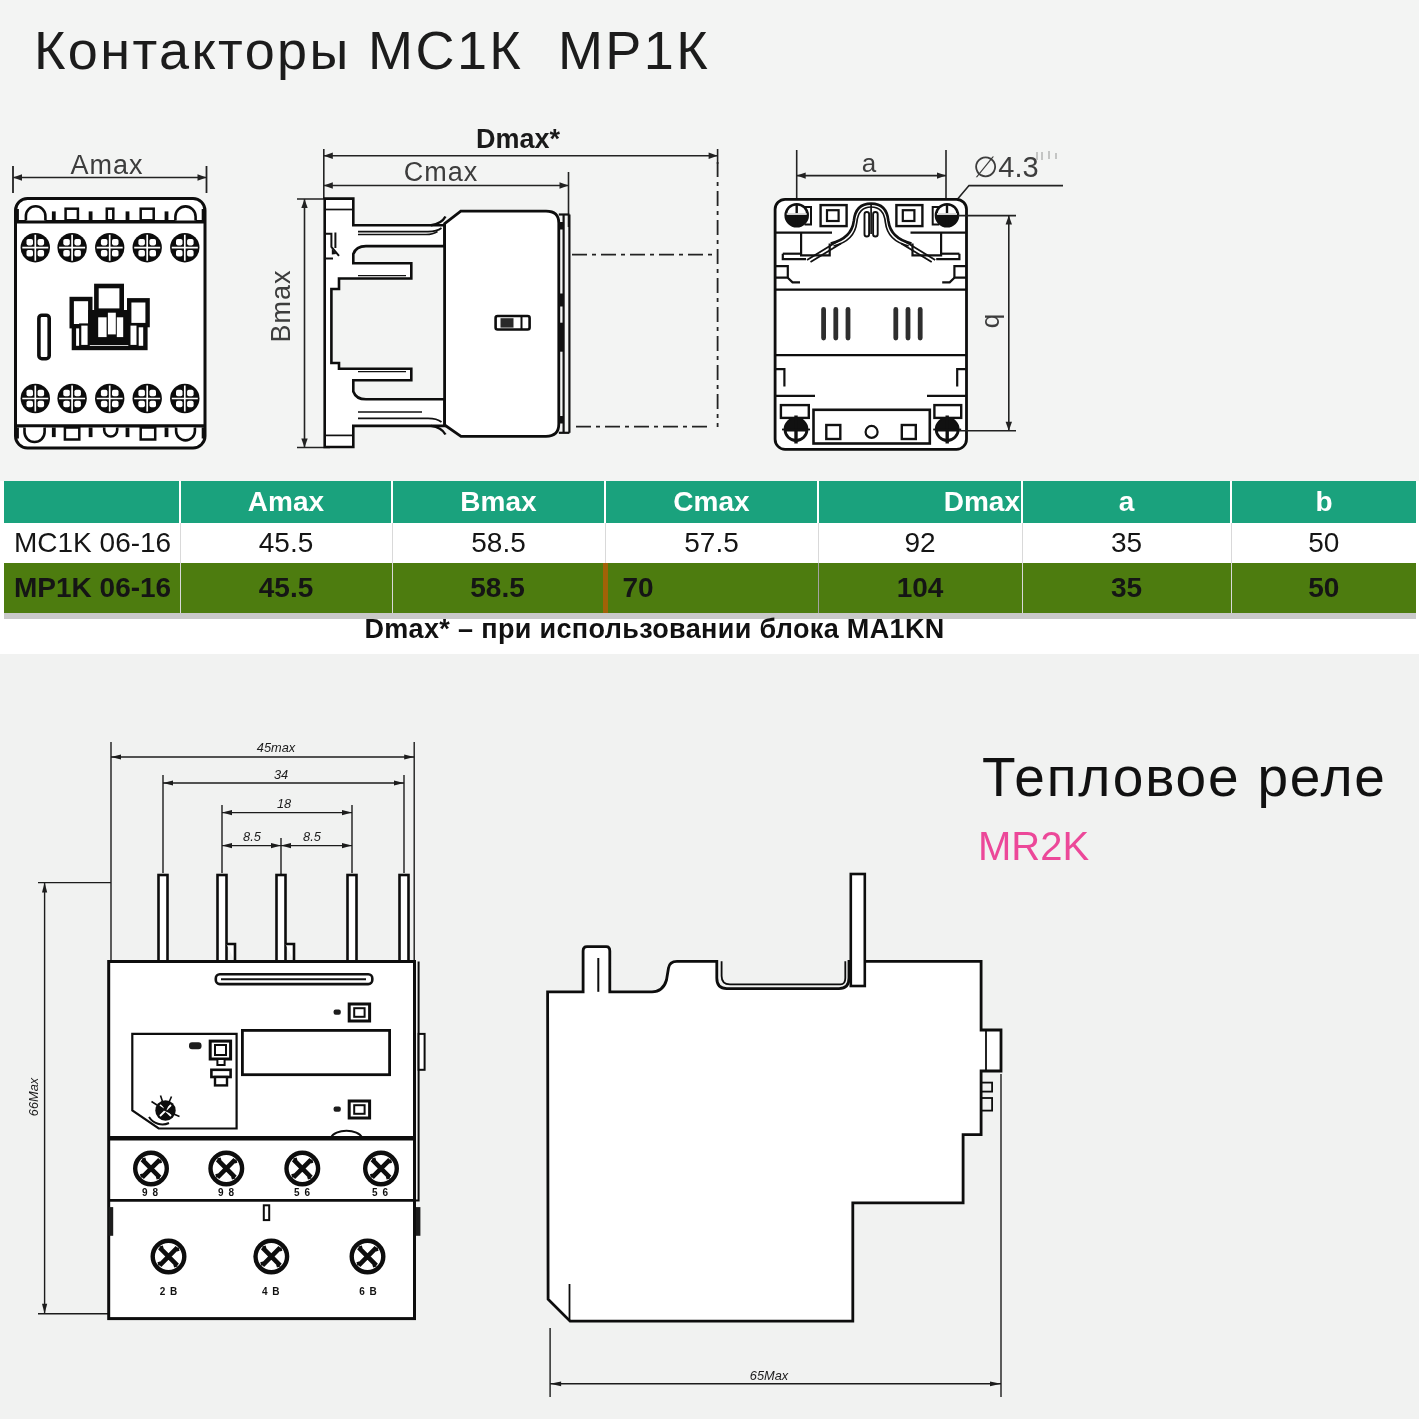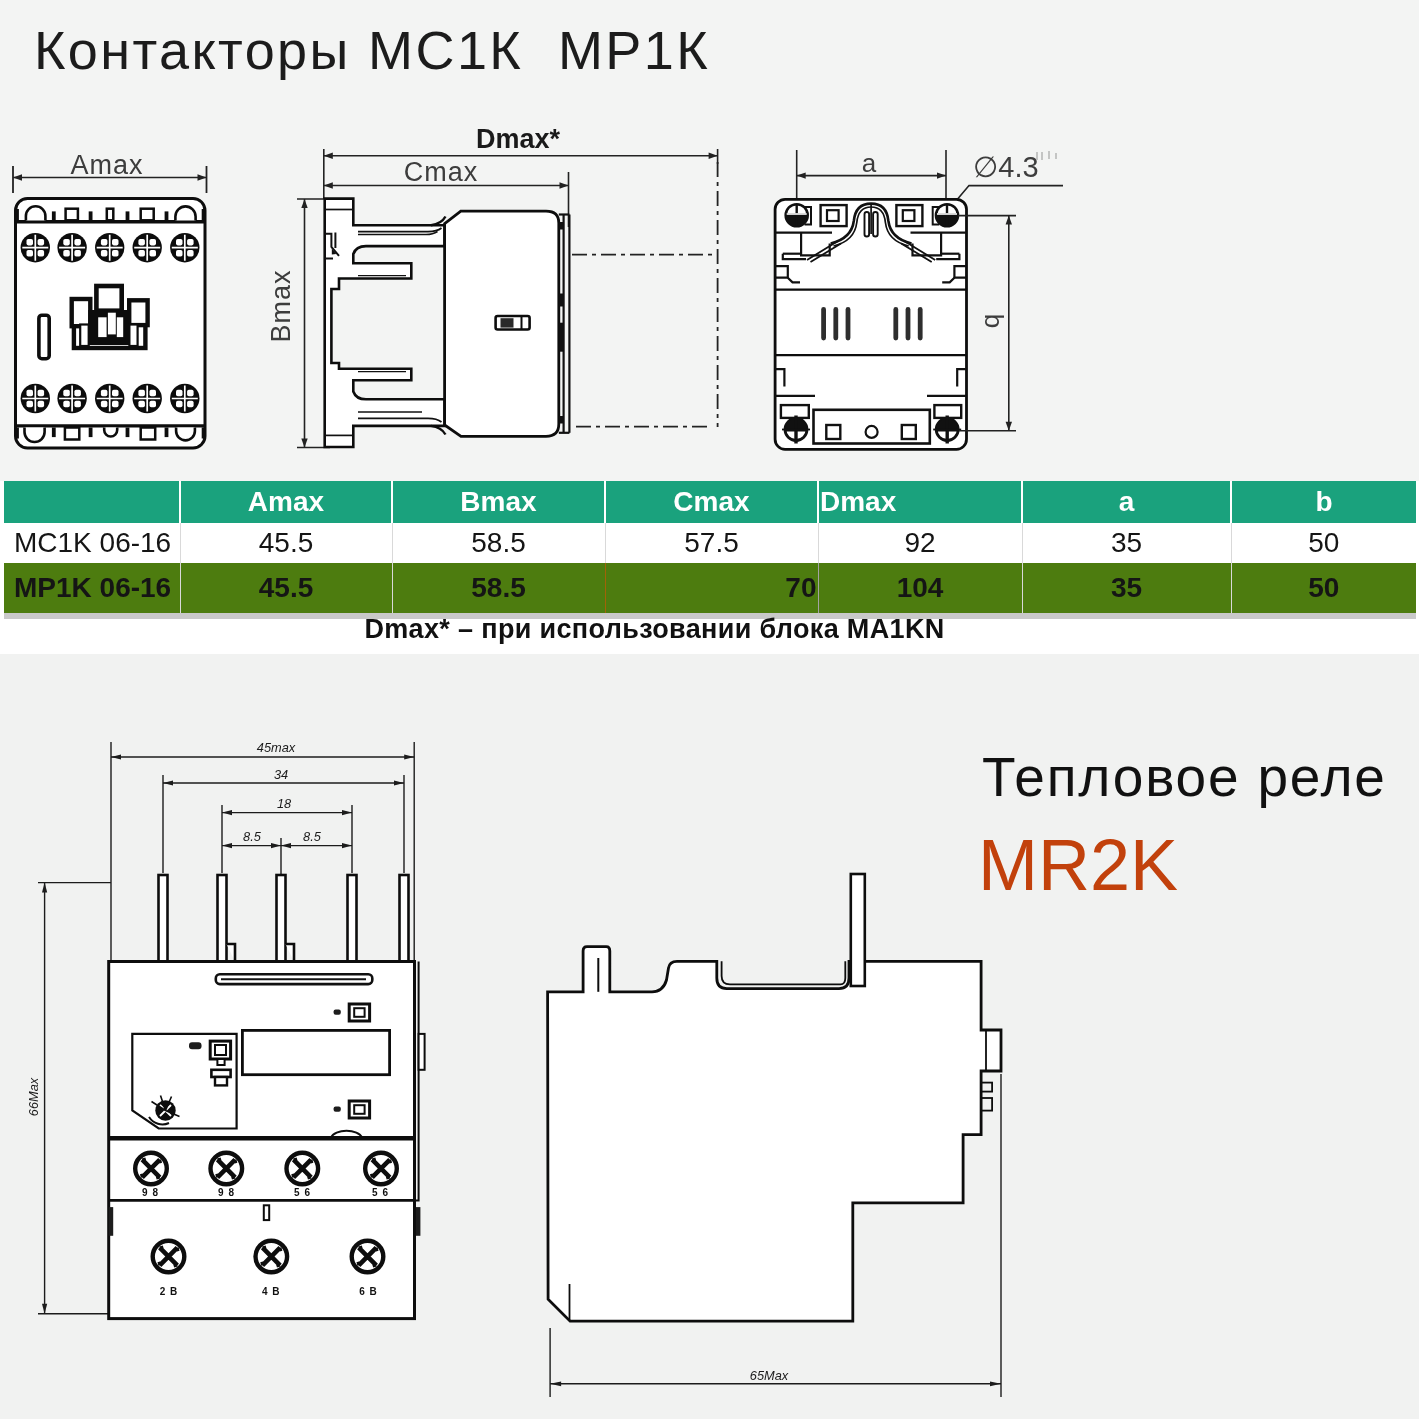--- a/index.html
+++ b/index.html
@@ -462,47 +462,47 @@
 
 <div class="abs" style="left:4px;top:481px;width:1412px;">
 <table style="border-collapse:collapse;width:100%;font-size:28px;color:#151515;">
 
 <tbody>
         <tr style="background:#1aa27d;color:#ffffff;font-weight:bold;height:42px;">
   <td style="width:173px;"></td>
   <td style="width:208px;text-align:center;border-left:2px solid #fff;">Amax</td>
   <td style="width:209px;text-align:center;border-left:2px solid #fff;">Bmax</td>
   <td style="width:209px;text-align:center;border-left:2px solid #fff;">Cmax</td>
-  <td style="width:200px;text-align:left;border-left:2px solid #fff;">Dmax</td>
+  <td style="width:200px;text-align:right;border-left:2px solid #fff;">Dmax</td>
   <td style="width:205px;text-align:center;border-left:2px solid #fff;">a</td>
   <td style="text-align:center;border-left:2px solid #fff;">b</td>
 </tr>
 
 <tr style="background:#ffffff;height:40px;">
   <td style="padding-left:10px;">MC1K 06-16</td>
   <td style="text-align:center;border-left:1px solid #d9d9d9;">45.5</td>
   <td style="text-align:center;border-left:1px solid #d9d9d9;">58.5</td>
   <td style="text-align:center;border-left:1px solid #d9d9d9;">57.5</td>
   <td style="text-align:center;border-left:1px solid #d9d9d9;">92</td>
   <td style="text-align:center;border-left:1px solid #d9d9d9;">35</td>
   <td style="text-align:center;border-left:1px solid #d9d9d9;">50</td>
 </tr>
 
 <tr style="background:#4d7c0f;height:50px;font-weight:bold;">
   <td style="padding-left:10px;">MP1K 06-16</td>
   <td style="text-align:center;border-left:1px solid #d9d9d9;">45.5</td>
   <td style="text-align:center;border-left:1px solid #d9d9d9;">58.5</td>
-  <td style="text-align:right;border-left:1px solid #a16207;padding-left:15px;">70</td>
+  <td style="text-align:left;border-left:5px solid #a16207;padding-left:15px;">70</td>
   <td style="text-align:center;border-left:1px solid #a3a3a3;">104</td>
   <td style="text-align:center;border-left:1px solid #d9d9d9;">35</td>
   <td style="text-align:center;border-left:1px solid #d9d9d9;">50</td>
 </tr>
 </tbody>
     </table>
 
 <div style="height:6px;background:#c9c9c9;"></div>
 </div>
 
 <div class="abs" style="left:0;top:614px;width:1309px;text-align:center;font-size:27px;color:#111;letter-spacing:0.35px;font-weight:bold;">Dmax* – при использовании блока MA1KN</div>
 
 <div class="abs" style="left:975px;top:745px;font-size:55px;color:#111;letter-spacing:1.8px;margin-left:7px;">Тепловое реле</div>
 
-<div class="abs" style="left:978px;top:824px;font-size:72px;color:#c2410c;text-align:center;">MR2K</div>
+<div class="abs" style="left:978px;top:824px;font-size:40px;color:#ec4899;text-align:center;">MR2K</div>
 
 </body></html>

